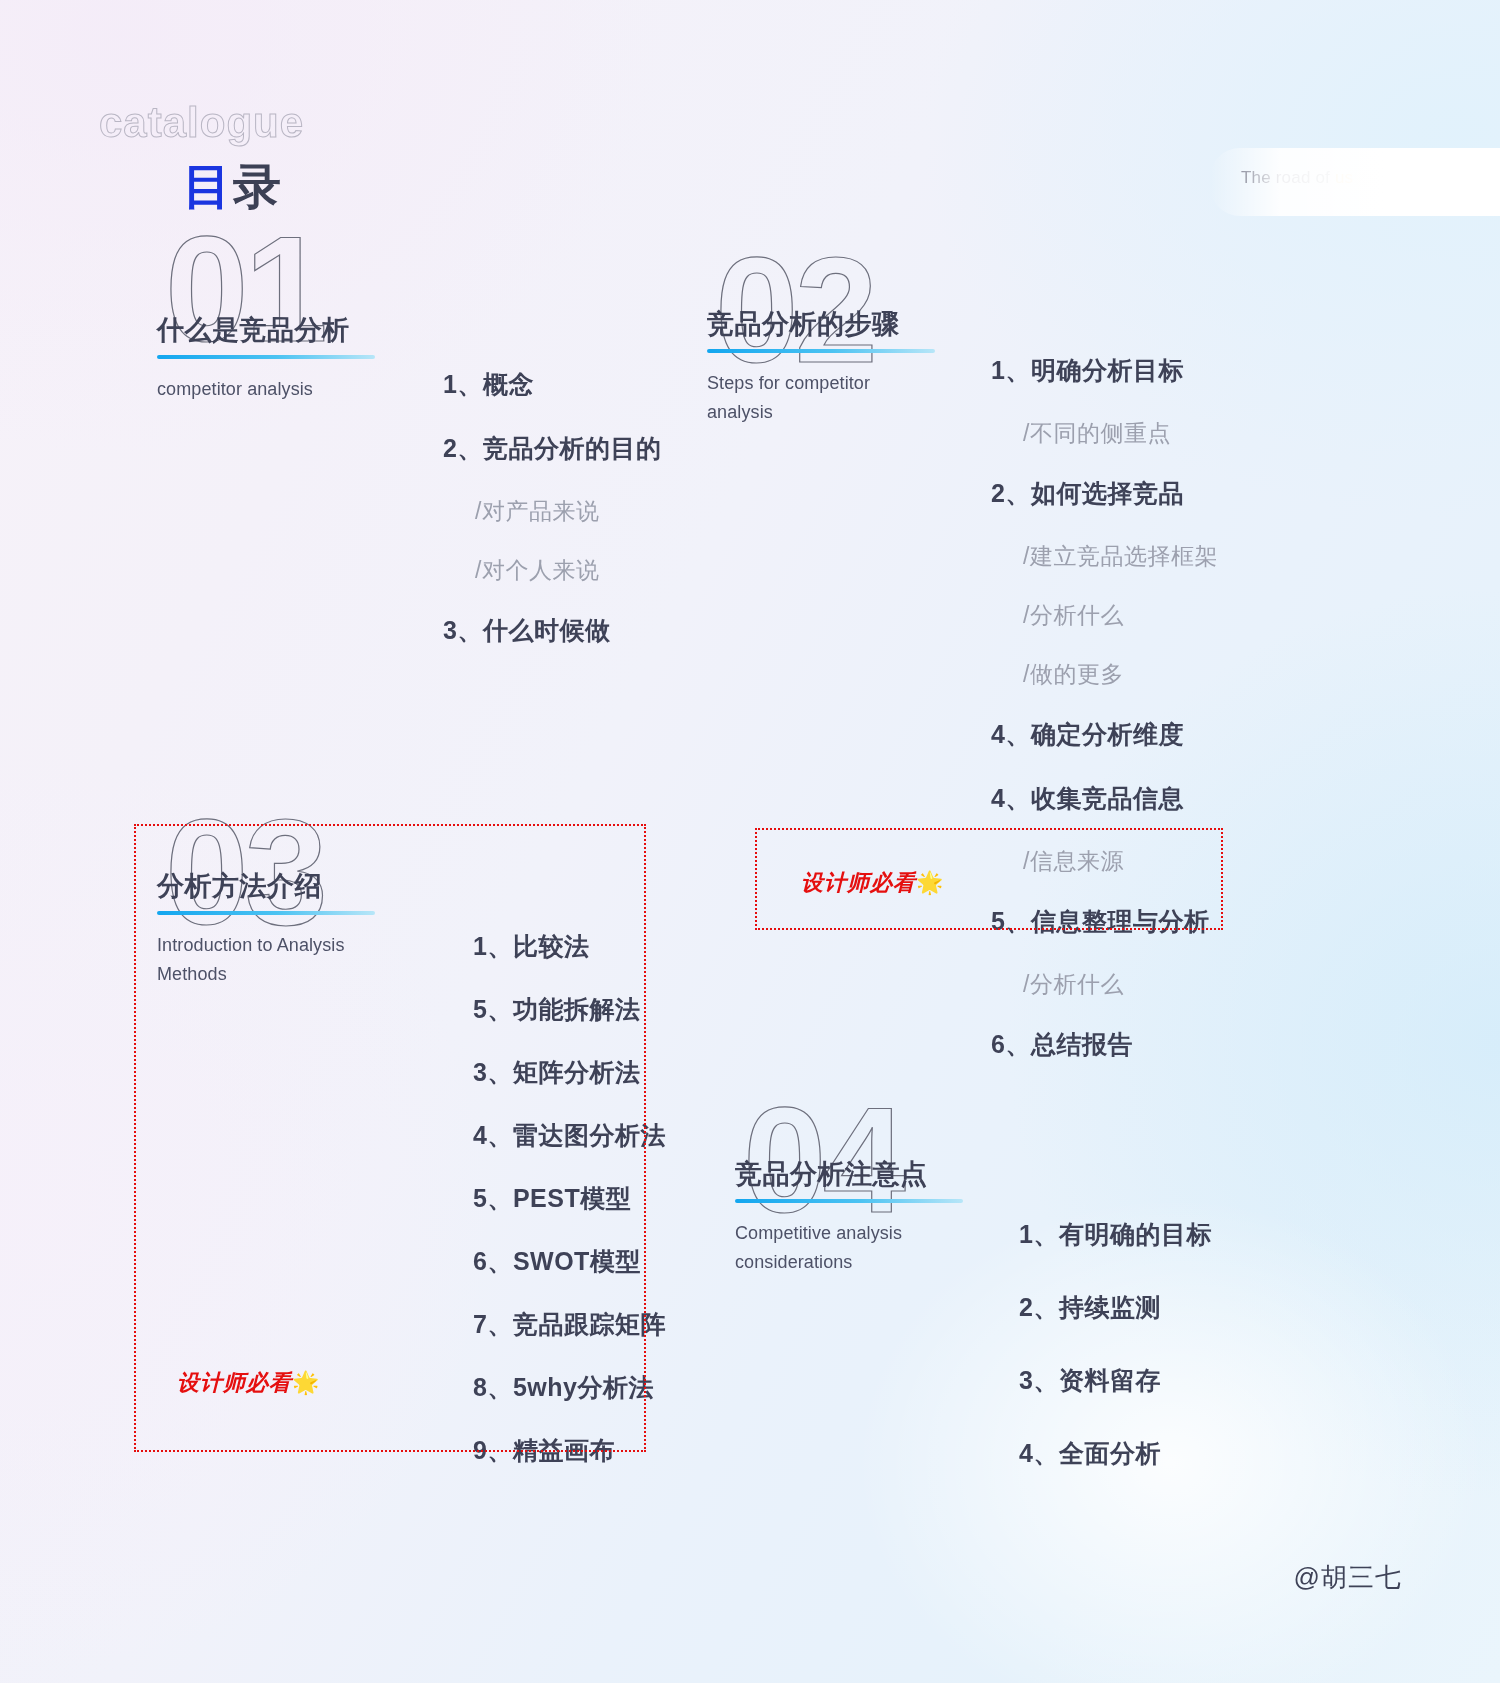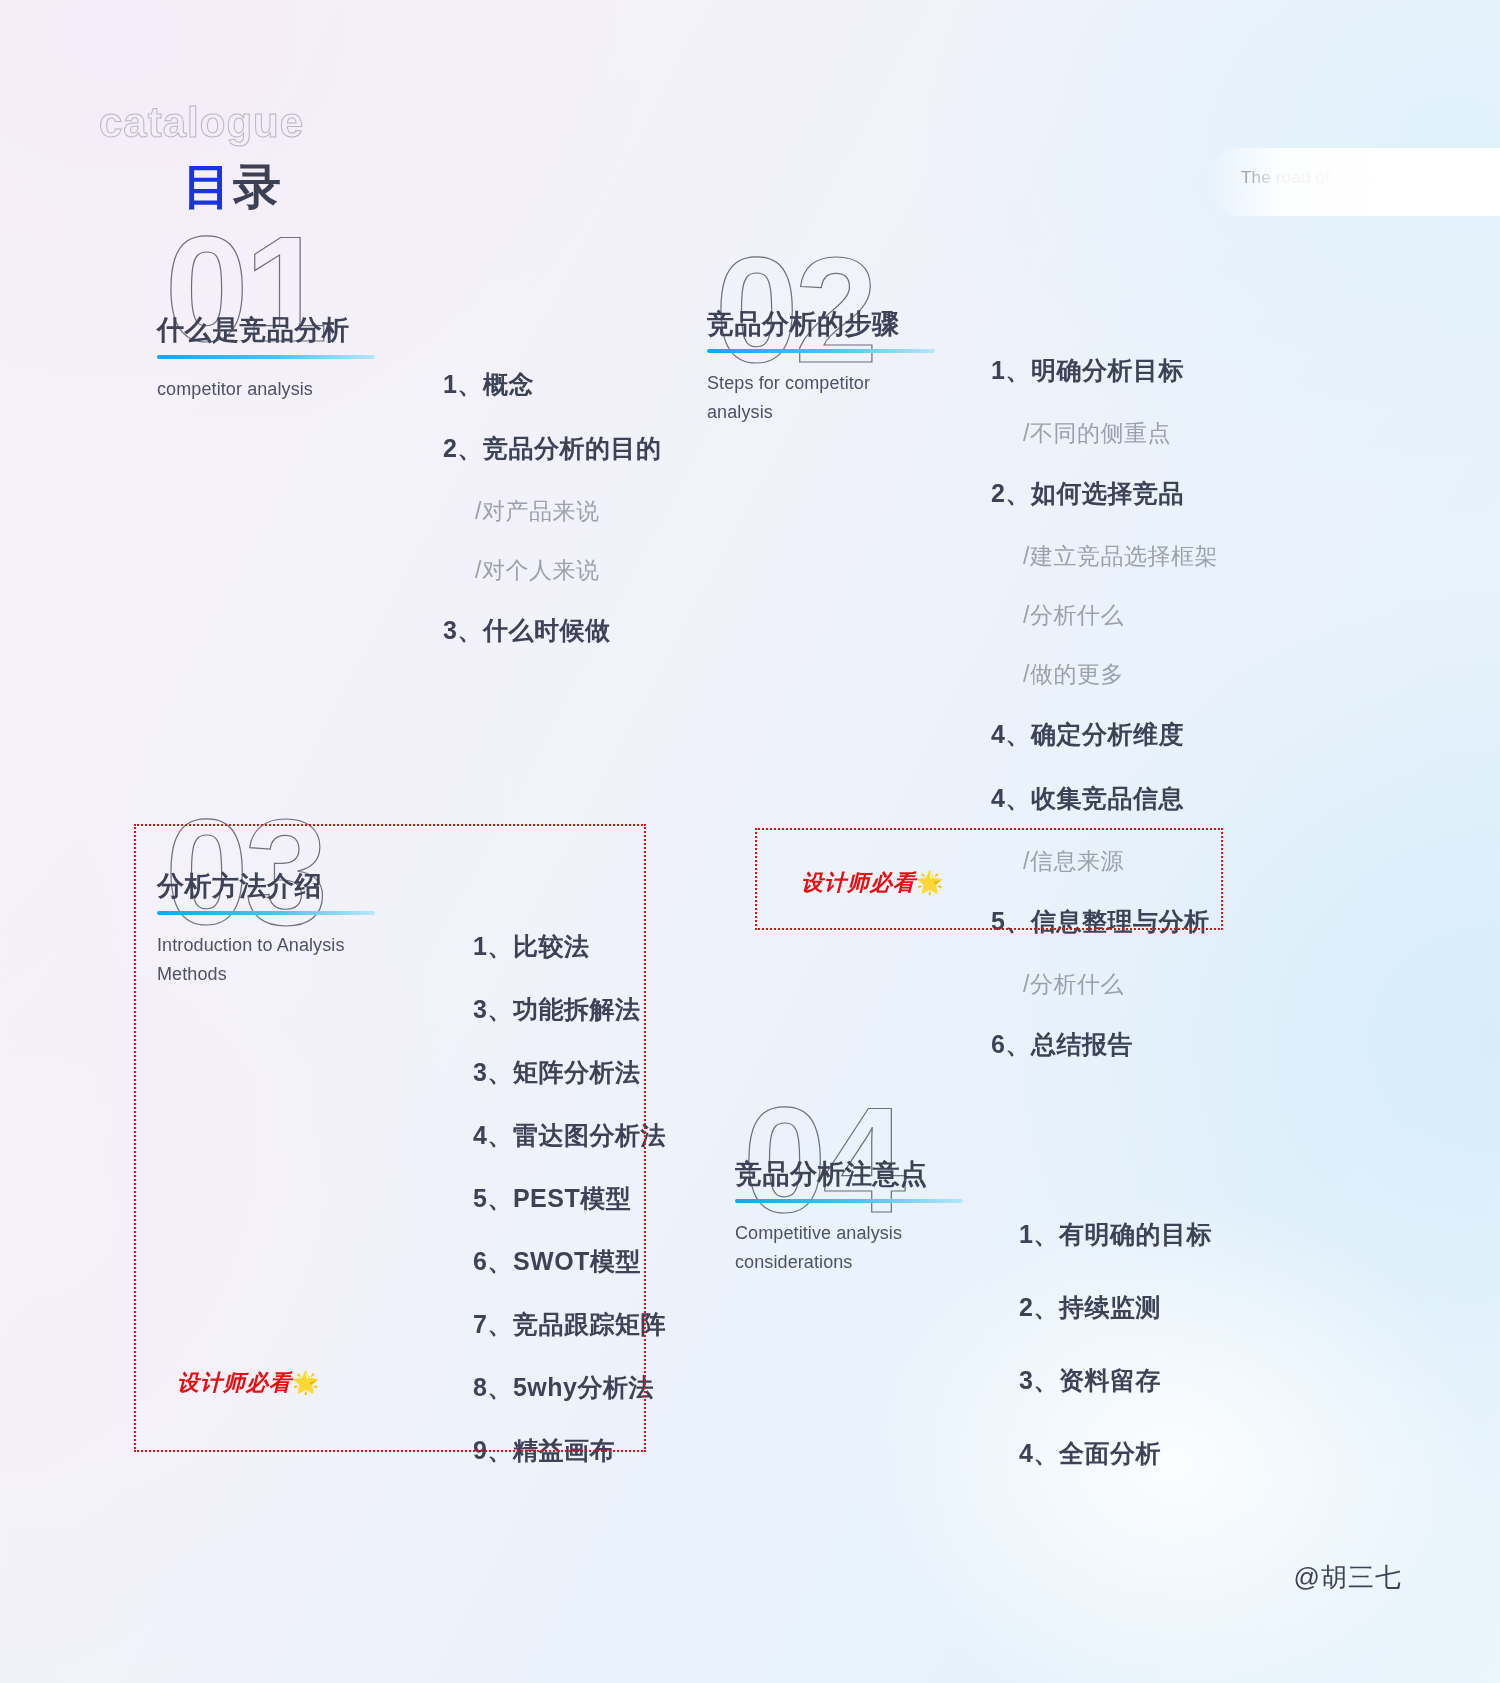--- a/index.html
+++ b/index.html
@@ -294,21 +294,21 @@
 
   <div class="section" id="sec03">
     <div class="sec-head">
       <div class="bignum">03</div>
       <div class="sec-title">分析方法介绍</div>
       <div class="sec-rule"></div>
       <div class="sec-sub">Introduction to Analysis Methods</div>
     </div>
     <div class="items">
       <div class="item">1、比较法</div>
-      <div class="item">3、功能拆解法</div>
+      <div class="item">5、功能拆解法</div>
       <div class="item">3、矩阵分析法</div>
       <div class="item">4、雷达图分析法</div>
       <div class="item">5、PEST模型</div>
       <div class="item">6、SWOT模型</div>
       <div class="item">7、竞品跟踪矩阵</div>
       <div class="item">8、5why分析法</div>
       <div class="item">9、精益画布</div>
     </div>
   </div>
 

